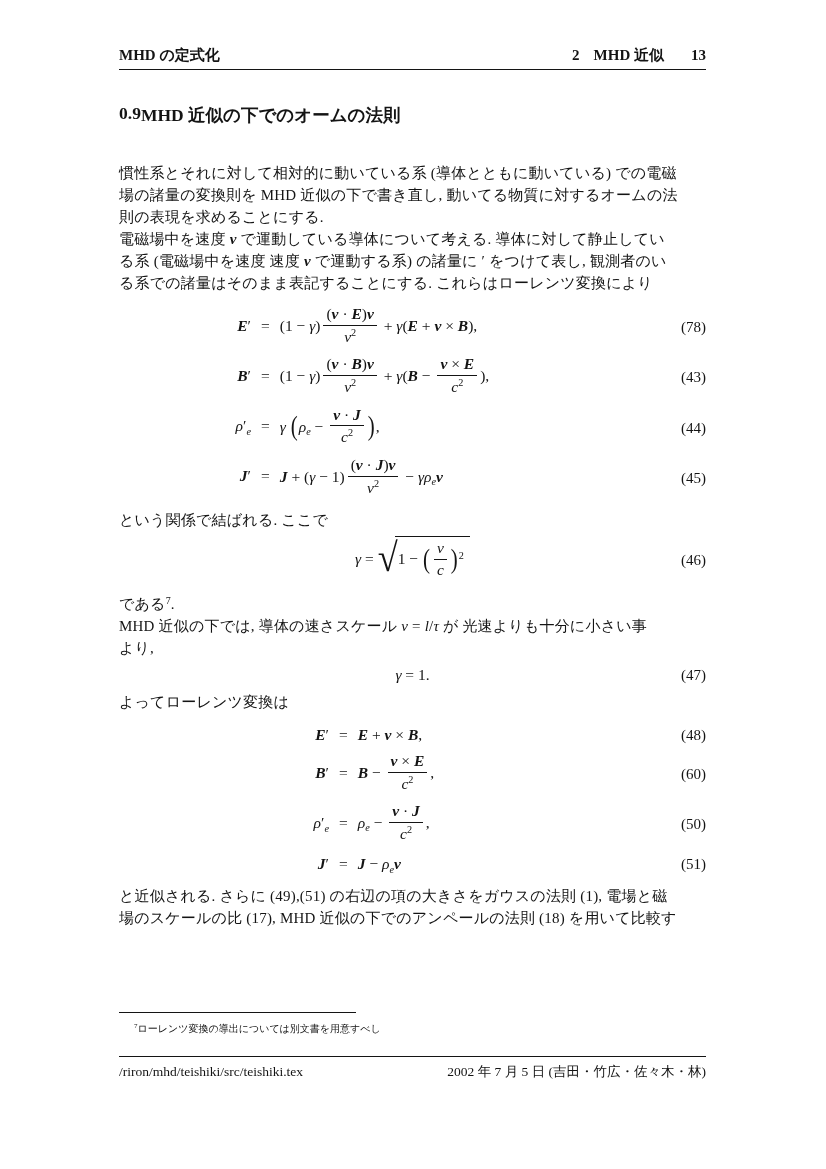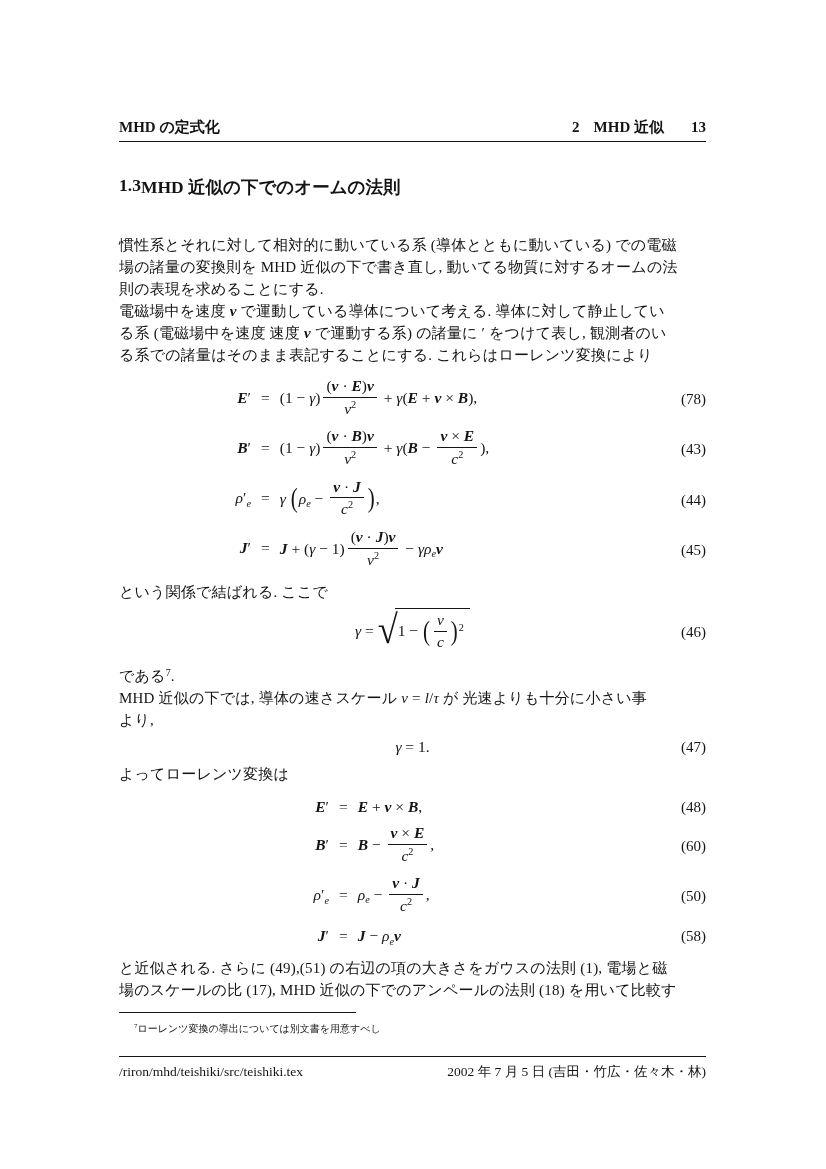--- a/index.html
+++ b/index.html
@@ -1,21 +1,21 @@
 <!DOCTYPE html>
 <html><head>
 <meta charset="utf-8">
 <title>MHD teishiki p.13</title>
 <style>
   * { box-sizing: border-box; }
   html, body { margin: 0; padding: 0; background: #ffffff; }
   .page {
     width: 826px; height: 1169px; background: #ffffff; color: #141414;
     position: relative; overflow: hidden;
-    padding: 118px 120px 0 119px;
+    padding: 46px 120px 0 119px;
     font-family: "Liberation Serif", "DejaVu Serif", serif;
     font-size: 15px;
   }
   
   .header { display: flex; justify-content: space-between; align-items: baseline;
             font-weight: bold; font-size: 15px; }
   .header-right { display: flex; align-items: baseline; }
   .header-right .secno { margin-right: 14px; }
   .header-right .pageno { margin-left: 27px; }
   .hrule { border: none; border-top: 1.4px solid #141414; margin: 4px 0 0 0; }
@@ -80,21 +80,21 @@
     <span>MHD の定式化</span>
     <span class="header-right">
       <span class="secno">2</span>
       <span>MHD 近似</span>
       <span class="pageno">13</span>
     </span>
   </div>
   <hr class="hrule">
 
   <div class="section-heading">
-    <span>1.3</span>
+    <span>0.9</span>
     <span class="h-title">MHD 近似の下でのオームの法則</span>
   </div>
 
   <div class="para para-first">
     <div class="pline"><span class="m-rm">慣性系とそれに対して相対的に動いている系 (導体とともに動いている) での電磁</span></div>
     <div class="pline"><span class="m-rm">場の諸量の変換則を MHD 近似の下で書き直し, 動いてる物質に対するオームの法</span></div>
     <div class="pline"><span class="m-rm">則の表現を求めることにする.</span></div>
   </div>
 
   <div class="para">
@@ -173,21 +173,21 @@
     <div class="eqrow">
       <span class="eq-l"><span class="m-it">ρ</span><span class="m-rm">′</span><span class="m-sub">e</span></span>
       <span class="eq-m">=</span>
       <span class="eq-r"><span class="m-it">ρ</span><span class="m-sub">e</span><span class="m-rm"> − </span><span class="frac"><span class="fnum"><span class="m-bi">v</span><span class="m-rm"> · </span><span class="m-bi">J</span></span><span class="fden"><span class="m-it">c</span><span class="m-sup">2</span></span></span><span class="m-rm">,</span></span>
       <span class="eq-num">(50)</span>
     </div>
     <div class="eqrow">
       <span class="eq-l"><span class="m-bi">J</span><span class="m-rm">′</span></span>
       <span class="eq-m">=</span>
       <span class="eq-r"><span class="m-bi">J</span><span class="m-rm"> − </span><span class="m-it">ρ</span><span class="m-sub">e</span><span class="m-bi">v</span></span>
-      <span class="eq-num">(58)</span>
+      <span class="eq-num">(51)</span>
     </div>
   </div>
 
   <div class="para">
     <div class="pline"><span class="m-rm">と近似される. さらに (49),(51) の右辺の項の大きさをガウスの法則 (1), 電場と磁</span></div>
     <div class="pline"><span class="m-rm">場のスケールの比 (17), MHD 近似の下でのアンペールの法則 (18) を用いて比較す</span></div>
   </div>
 
   <div class="footnote">
     <hr class="fnrule">

